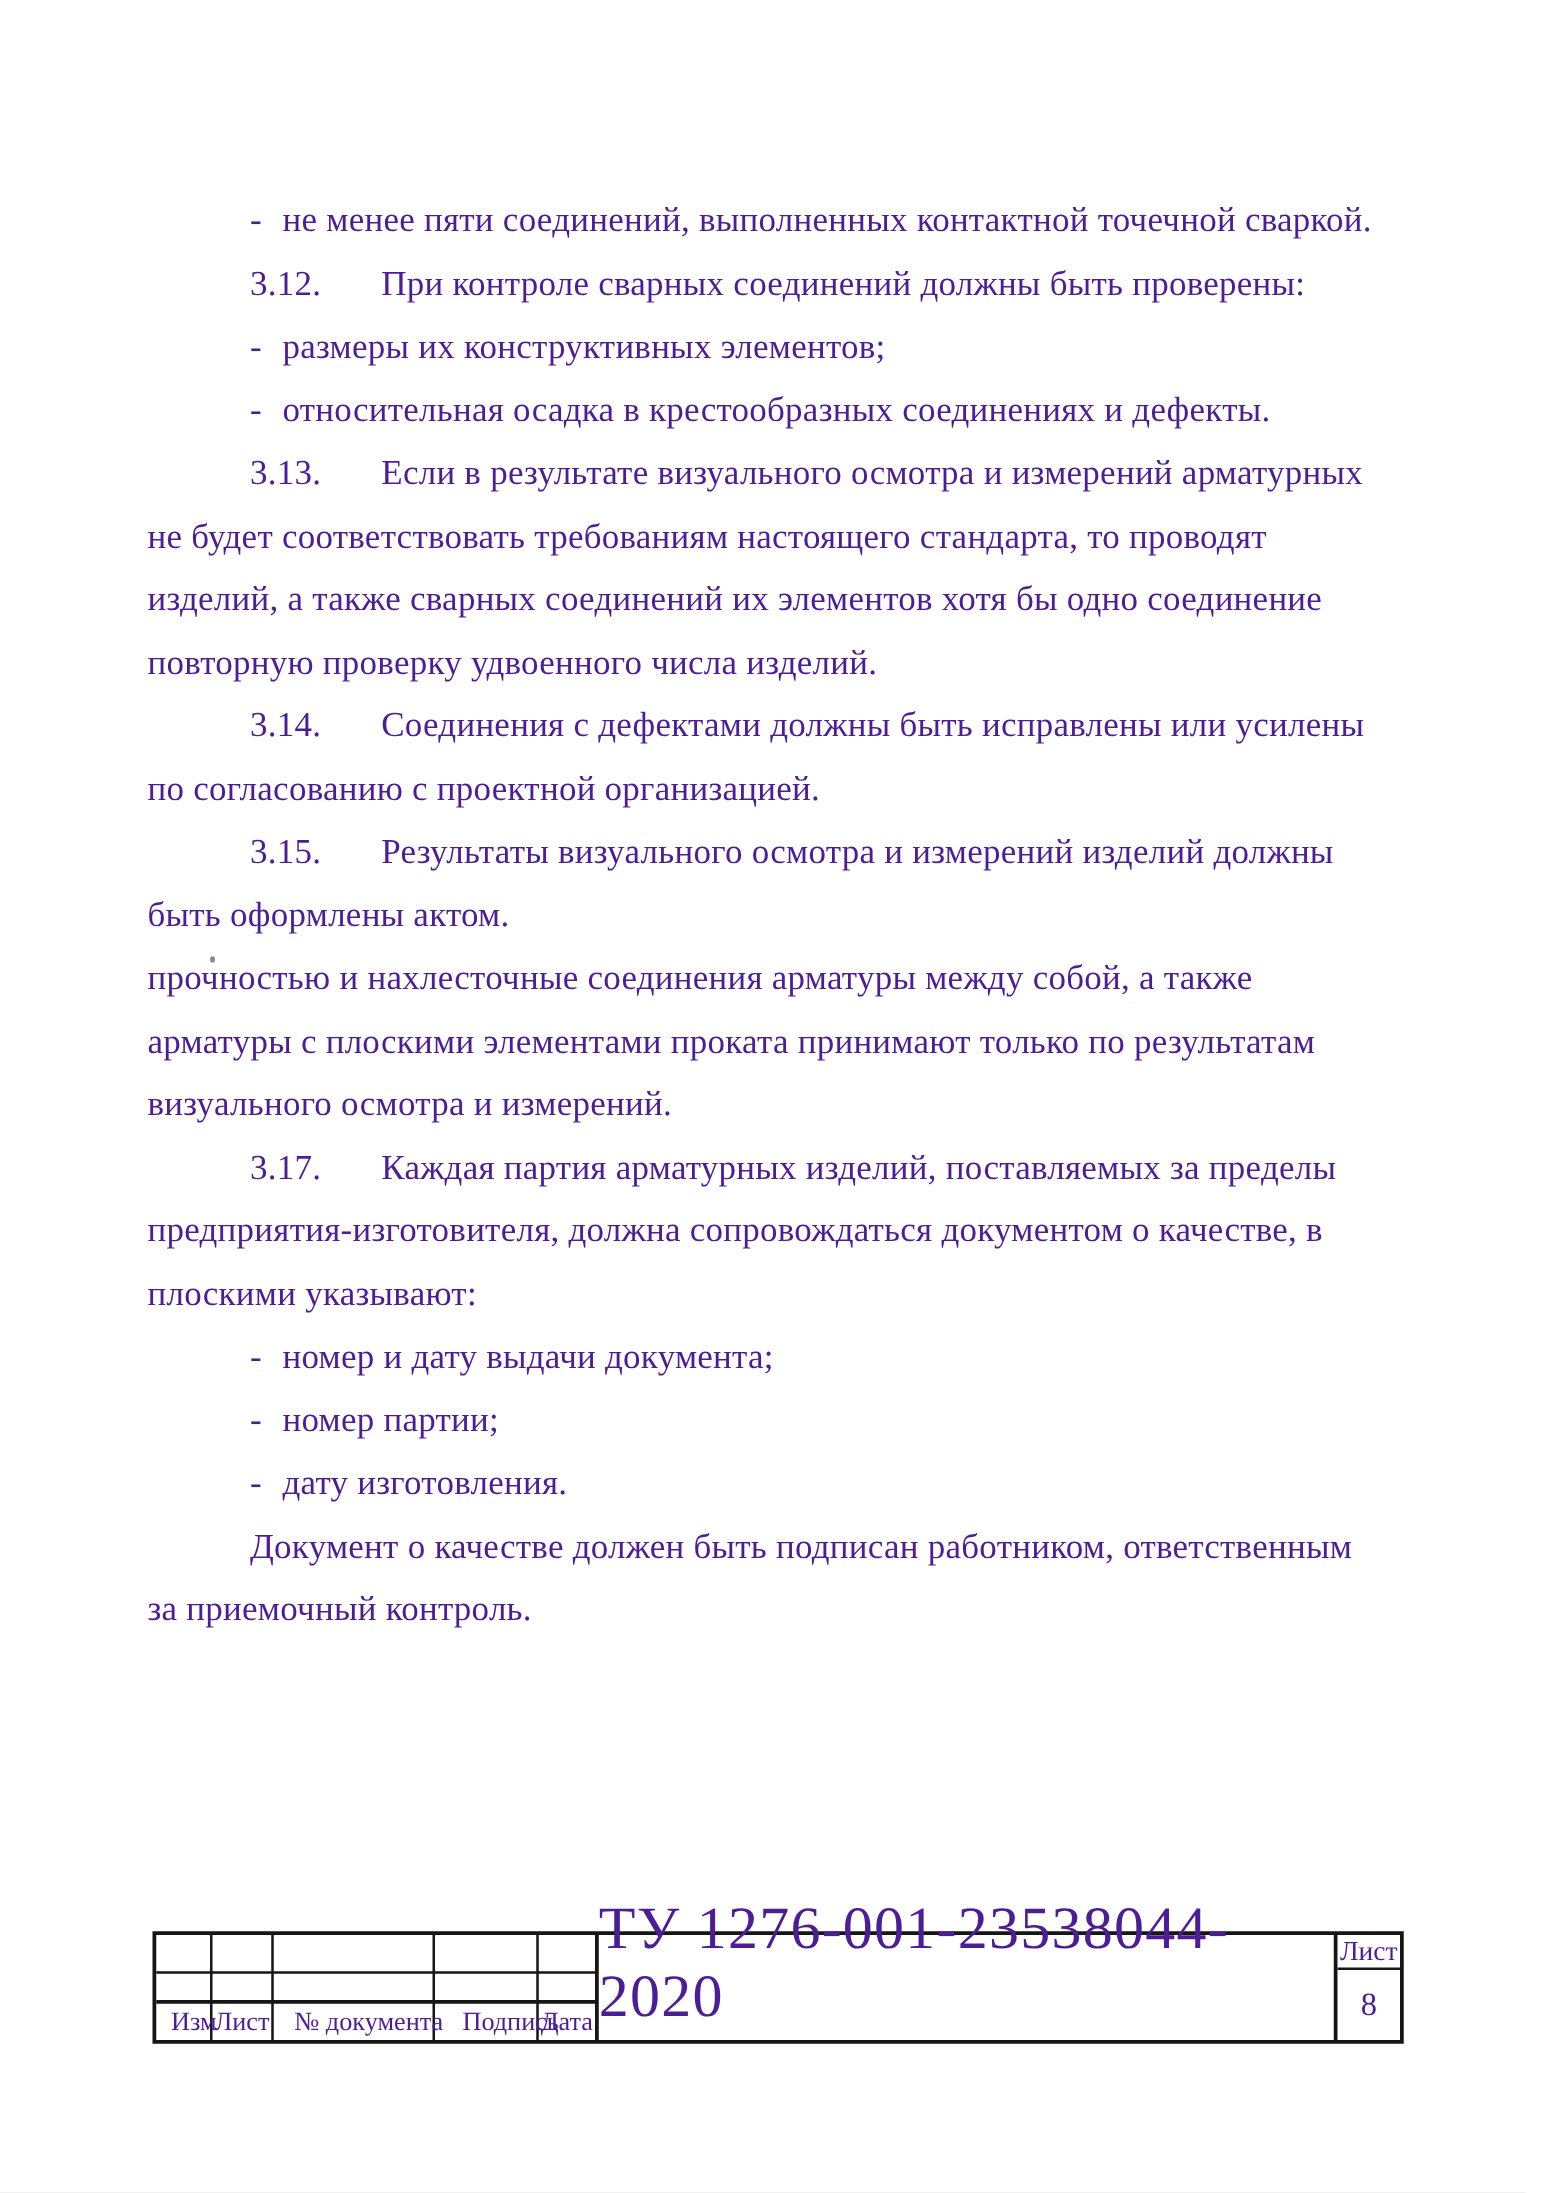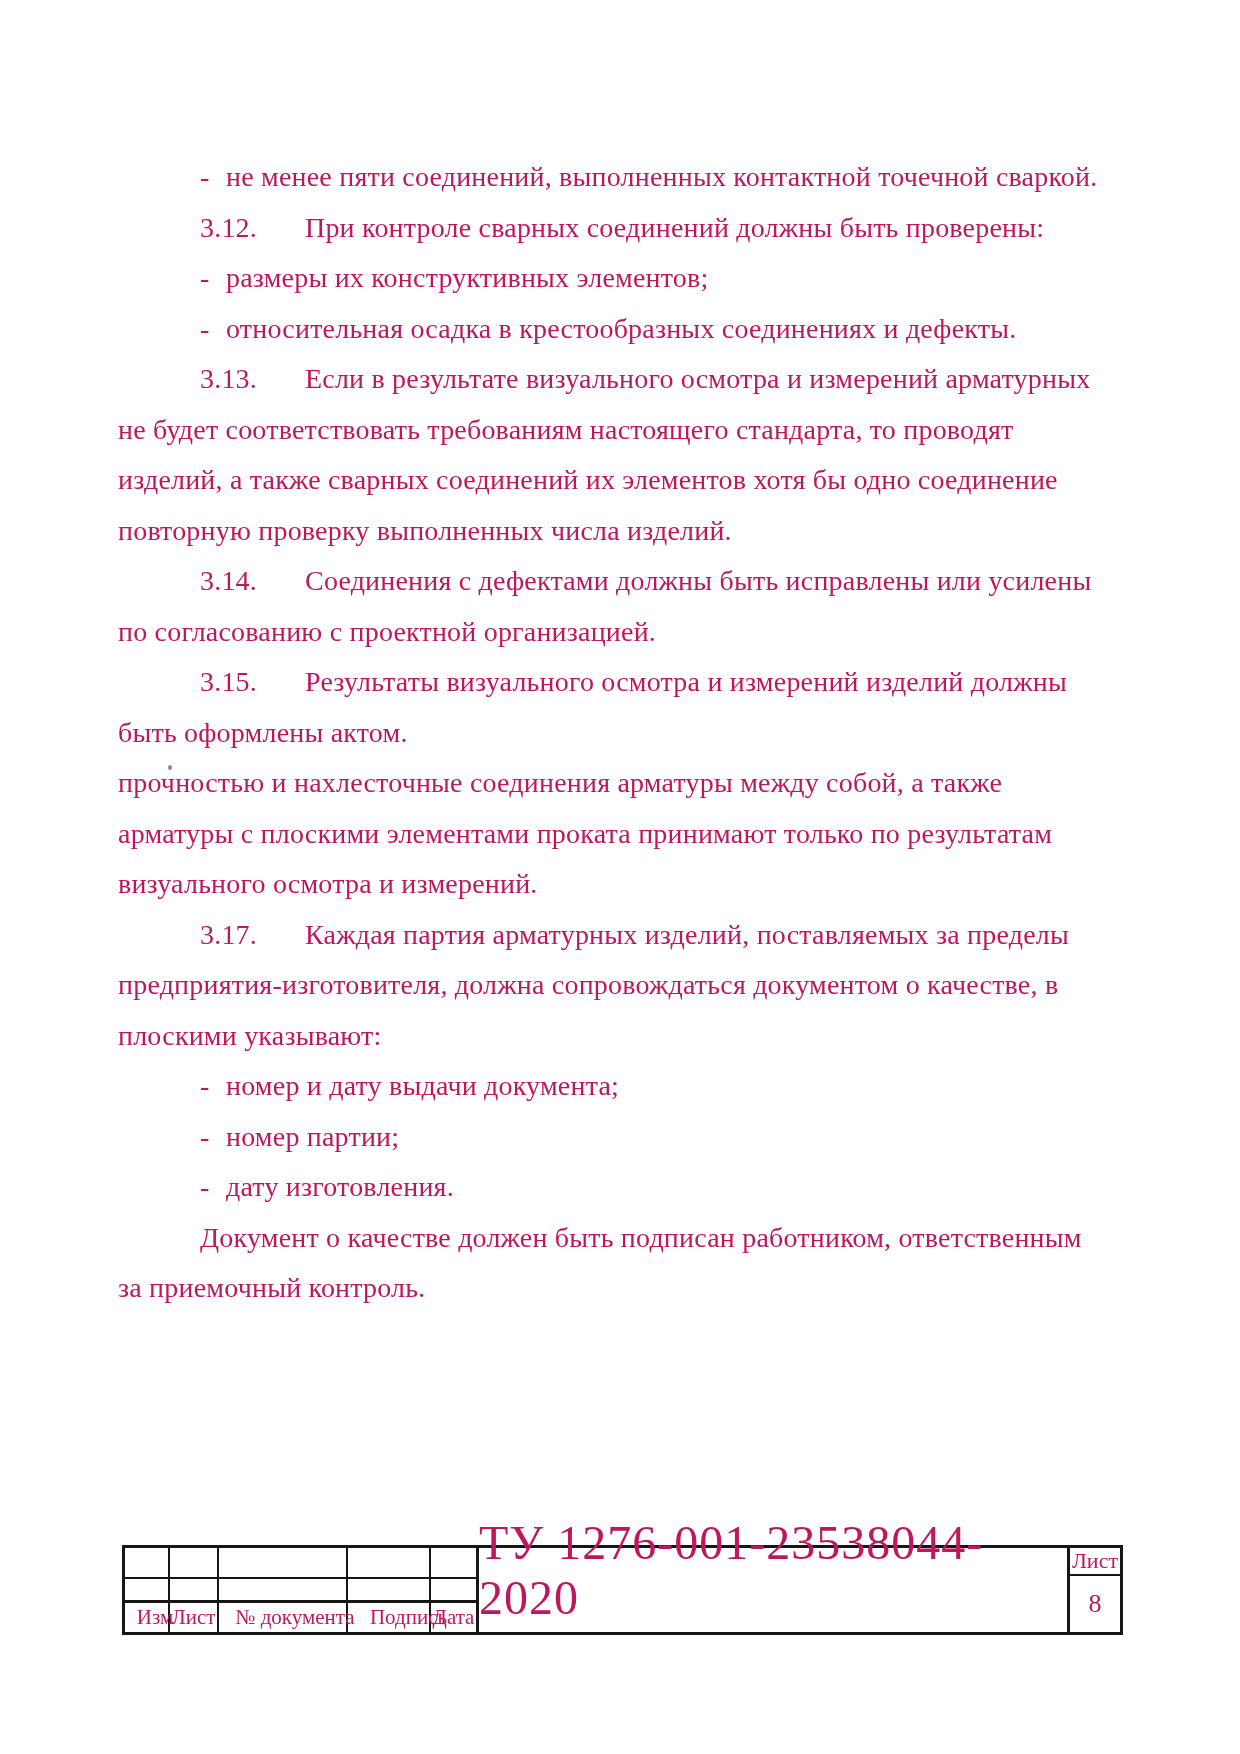--- a/index.html
+++ b/index.html
@@ -2,21 +2,21 @@
 <html><head>
 <meta charset="utf-8">
 <style>
   html,body{margin:0;padding:0;background:#e8e8e8;}
   .page{
     position:relative;
     width:1240px;height:1754px;
     margin:0 auto;
     background:#ffffff;
     font-family:"Liberation Serif","DejaVu Serif",serif;
-    color:#be185d;
+    color:#4c1d95;
     overflow:hidden;
   }
   
   .body-text{
     position:absolute;
     left:118px;top:152px;width:950px;
     font-size:28px;
   }
   .line{
     height:50.5px;line-height:50.5px;
@@ -71,21 +71,21 @@
 <div class="page">
 
   <div class="body-text">
       <div class="line item"><span class="dash">-</span><span>не менее пяти соединений, выполненных контактной точечной сваркой.</span></div>
       <div class="line num"><span class="pnum">3.12.</span><span>При контроле сварных соединений должны быть проверены:</span></div>
       <div class="line item"><span class="dash">-</span><span>размеры их конструктивных элементов;</span></div>
       <div class="line item"><span class="dash">-</span><span>относительная осадка в крестообразных соединениях и дефекты.</span></div>
       <div class="line num"><span class="pnum">3.13.</span><span>Если в результате визуального осмотра и измерений арматурных</span></div>
       <div class="line cont"><span>не будет соответствовать требованиям настоящего стандарта, то проводят</span></div>
       <div class="line cont"><span>изделий, а также сварных соединений их элементов хотя бы одно соединение</span></div>
-      <div class="line cont"><span>повторную проверку выполненных числа изделий.</span></div>
+      <div class="line cont"><span>повторную проверку удвоенного числа изделий.</span></div>
       <div class="line num"><span class="pnum">3.14.</span><span>Соединения с дефектами должны быть исправлены или усилены</span></div>
       <div class="line cont"><span>по согласованию с проектной организацией.</span></div>
       <div class="line num"><span class="pnum">3.15.</span><span>Результаты визуального осмотра и измерений изделий должны</span></div>
       <div class="line cont"><span>быть оформлены актом.</span></div>
       <div class="line cont"><span>прочностью и нахлесточные соединения арматуры между собой, а также</span></div>
       <div class="line cont"><span>арматуры с плоскими элементами проката принимают только по результатам</span></div>
       <div class="line cont"><span>визуального осмотра и измерений.</span></div>
       <div class="line num"><span class="pnum">3.17.</span><span>Каждая партия арматурных изделий, поставляемых за пределы</span></div>
       <div class="line cont"><span>предприятия-изготовителя, должна сопровождаться документом о качестве, в</span></div>
       <div class="line cont"><span>плоскими указывают:</span></div>

